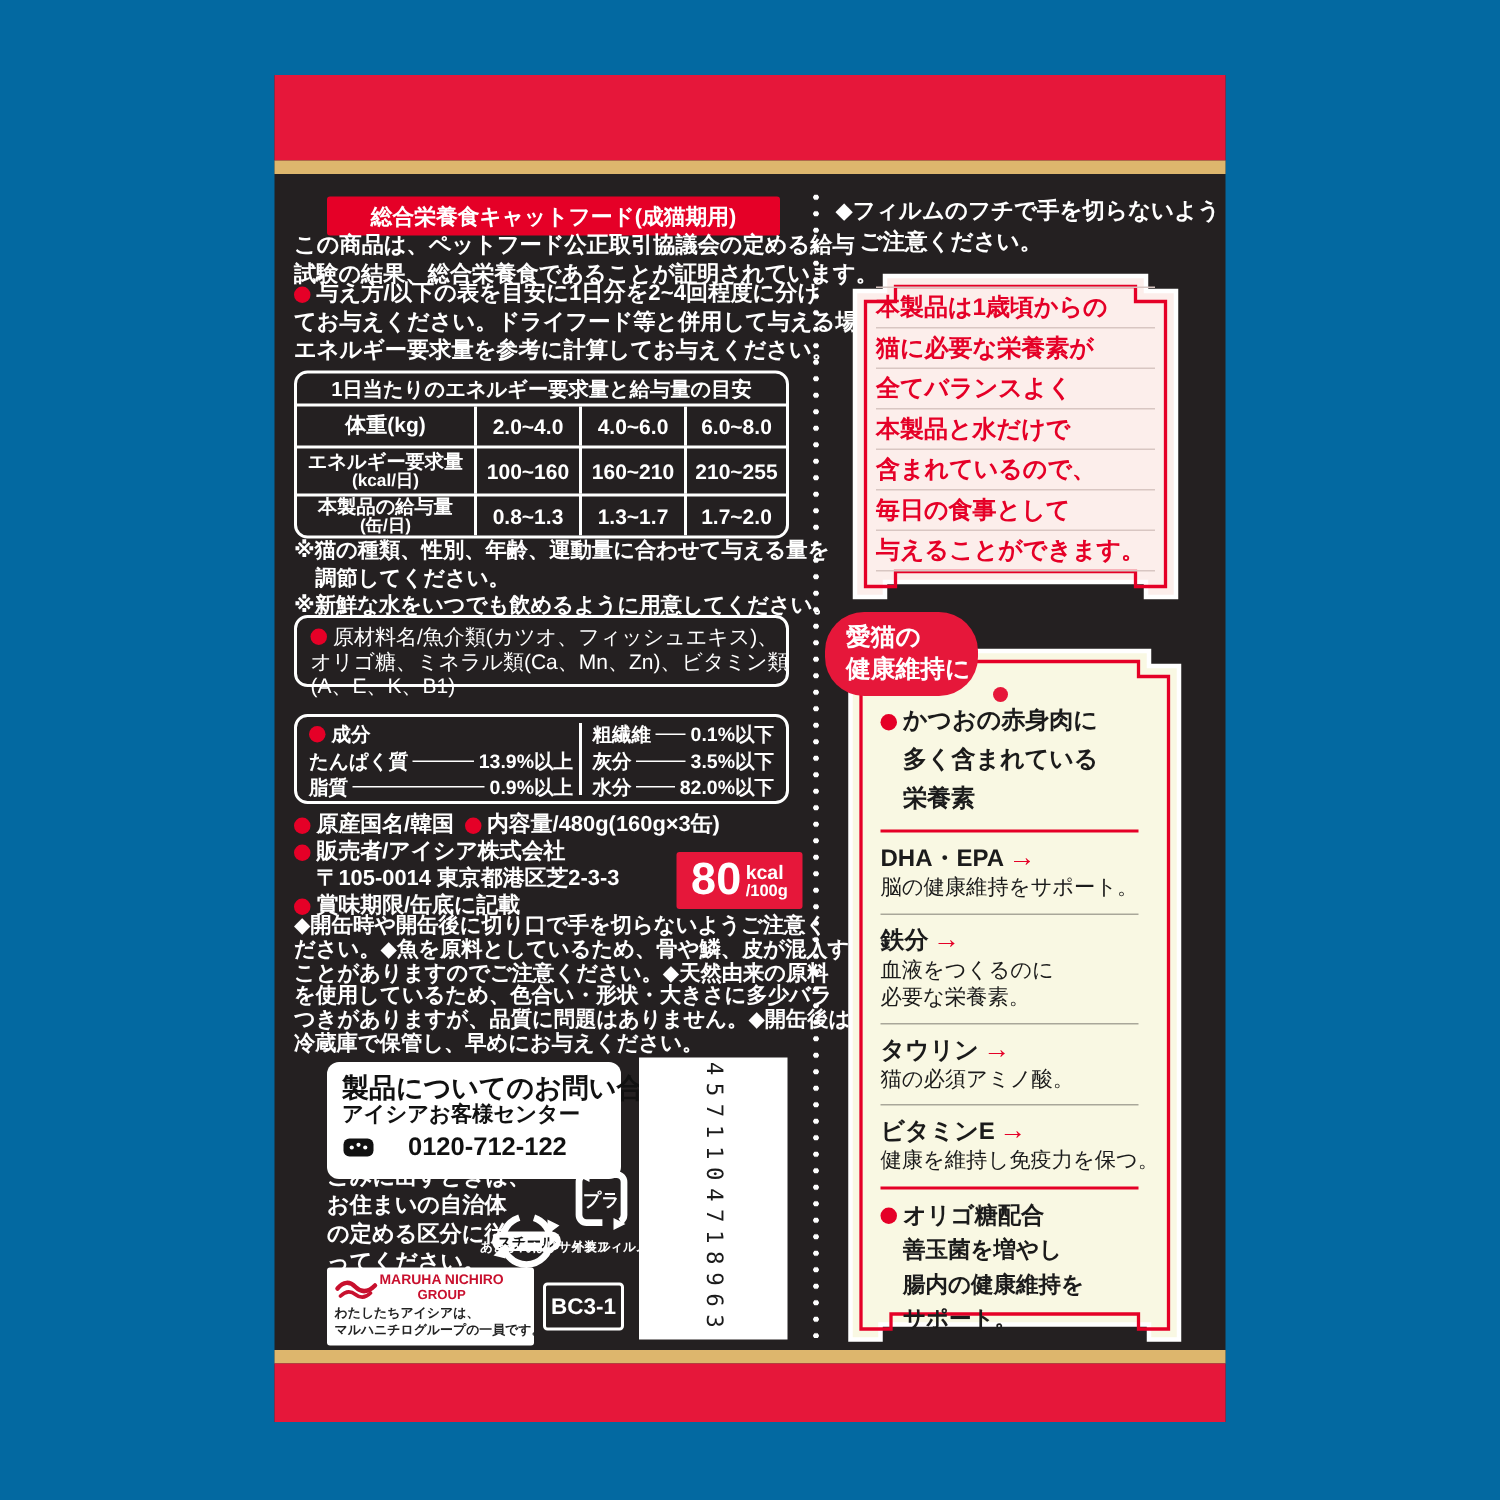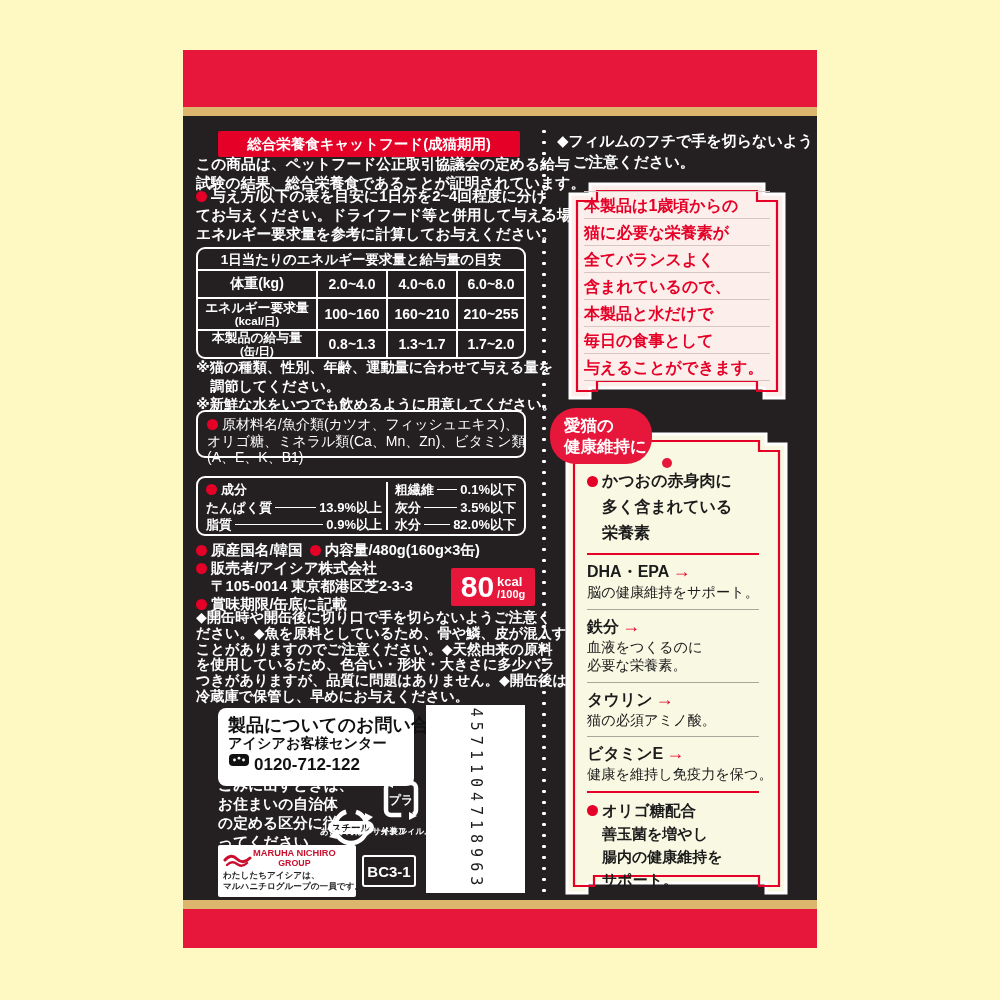--- a/index.html
+++ b/index.html
@@ -1,17 +1,17 @@
 <!DOCTYPE html>
 <html><head>
 <meta charset="utf-8">
 <style>
   * { margin:0; padding:0; box-sizing:border-box; }
   body { background:#fff; font-family:"Liberation Sans","DejaVu Sans",sans-serif; }
-  .page { position:relative; width:1000px; height:1000px; background:#fef9c3; overflow:hidden; }
+  .page { position:relative; width:1000px; height:1000px; background:#0369a1; overflow:hidden; }
   .abs { position:absolute; }
   .pkg { position:absolute; left:183px; top:50px; width:634px; height:898px; background:#242021; }
   .band { position:absolute; left:0; width:634px; }
   .wtxt { color:#ffffff; font-weight:600; }
   .nowrap { white-space:nowrap; }
   .bullet { display:inline-block; width:11px; height:11px; border-radius:50%; background:#e50027; margin-right:4px; flex:none; }
   .tline { display:flex; align-items:center; }
   
   .ftable { position:absolute; left:13px; top:197px; width:330px; border:2px solid #fff; border-radius:9px; overflow:hidden; color:#fff; text-align:center; }
   .ftable .cap { height:22px; line-height:22px; font-size:13.5px; font-weight:700; border-bottom:2px solid #fff; white-space:nowrap; }
@@ -184,21 +184,21 @@
       <div class="nowrap">ださい。◆魚を原料としているため、骨や鱗、皮が混入する</div>
       <div class="nowrap">ことがありますのでご注意ください。◆天然由来の原料</div>
       <div class="nowrap">を使用しているため、色合い・形状・大きさに多少バラ</div>
       <div class="nowrap">つきがありますが、品質に問題はありません。◆開缶後は</div>
       <div class="nowrap">冷蔵庫で保管し、早めにお与えください。</div>
     </div>
 
     <div class="contact">
       <div class="nowrap" style="font-size:18px;font-weight:700;line-height:18px;">製品についてのお問い合わせは</div>
       <div class="nowrap" style="font-size:14.2px;font-weight:700;line-height:19px;">アイシアお客様センター</div>
-      <div class="nowrap" style="font-size:17px;font-weight:800;line-height:24px;display:flex;align-items:flex-start;">
+      <div class="nowrap" style="font-size:17px;font-weight:800;line-height:24px;display:flex;align-items:center;gap:18px;">
         <svg width="22" height="14" style="margin-right:4px;">
           <rect x="1" y="1" width="20" height="12" rx="4" fill="#111"></rect>
           <circle cx="6.5" cy="7" r="1.4" fill="#fff"></circle>
           <circle cx="11" cy="5.2" r="1.4" fill="#fff"></circle>
           <circle cx="15.5" cy="7" r="1.4" fill="#fff"></circle>
         </svg>
         <span>0120-712-122</span>
       </div>
     </div>
 
@@ -224,21 +224,21 @@
       <svg width="40" height="46">
         <rect x="5" y="5" width="30" height="32" rx="5" fill="none" stroke="#fff" stroke-width="4.5" stroke-dasharray="55 12"></rect>
         <polygon points="12,2 4,6 12,10" fill="#fff"></polygon>
         <polygon points="28,34 36,38 28,42" fill="#fff"></polygon>
         <text x="20" y="26" text-anchor="middle" font-size="12" font-weight="bold" fill="#fff">プラ</text>
       </svg>
     </div>
     <div class="cap8" style="left:198px;top:776px;">外装フィルム</div>
 
     <div class="maruha">
-      <div style="display:flex;align-items:flex-end;">
+      <div style="display:flex;align-items:center;">
         <svg width="30" height="16">
           <path d="M2 8 Q8 1 14 7 T27 6" fill="none" stroke="#c8102e" stroke-width="3" stroke-linecap="round"></path>
           <path d="M4 13 Q9 8 14 12 T24 11" fill="none" stroke="#c8102e" stroke-width="2.4" stroke-linecap="round"></path>
         </svg>
         <span style="color:#c8102e;font-weight:800;">
           <span style="display:block;font-size:9.3px;line-height:9.5px;">MARUHA NICHIRO</span>
           <span style="display:block;font-size:8.8px;line-height:9.5px;text-align:center;">GROUP</span>
         </span>
       </div>
       <div style="font-size:8.6px;line-height:10.5px;font-weight:600;color:#222;margin-top:2px;">
@@ -262,22 +262,22 @@
 
     <div class="pinkbox">
       <svg width="218" height="218" style="position:absolute;left:0;top:0;">
         <path d="M22 2 H196 V12 H216 V216 H196 V206 H22 V216 H2 V12 H22 Z" fill="#fceeeb" stroke="#ffffff" stroke-width="3"></path>
         <path d="M29 9 H189 V19 H209 V209 H189 V199 H29 V209 H9 V19 H29 Z" fill="none" stroke="#e50027" stroke-width="2.2"></path>
       </svg>
       <div style="position:absolute;left:16px;top:9px;right:16px;border-top:1px solid #d8c6c2;">
         <div class="pinkline">本製品は1歳頃からの</div>
         <div class="pinkline">猫に必要な栄養素が</div>
         <div class="pinkline">全てバランスよく</div>
+        <div class="pinkline">本製品と水だけで</div>
         <div class="pinkline">含まれているので、</div>
-        <div class="pinkline">本製品と水だけで</div>
         <div class="pinkline">毎日の食事として</div>
         <div class="pinkline">与えることができます。</div>
       </div>
     </div>
 
     <div class="bubble">
       <div>愛猫の</div>
       <div>健康維持に</div>
     </div>
     <div class="bdot"></div>

